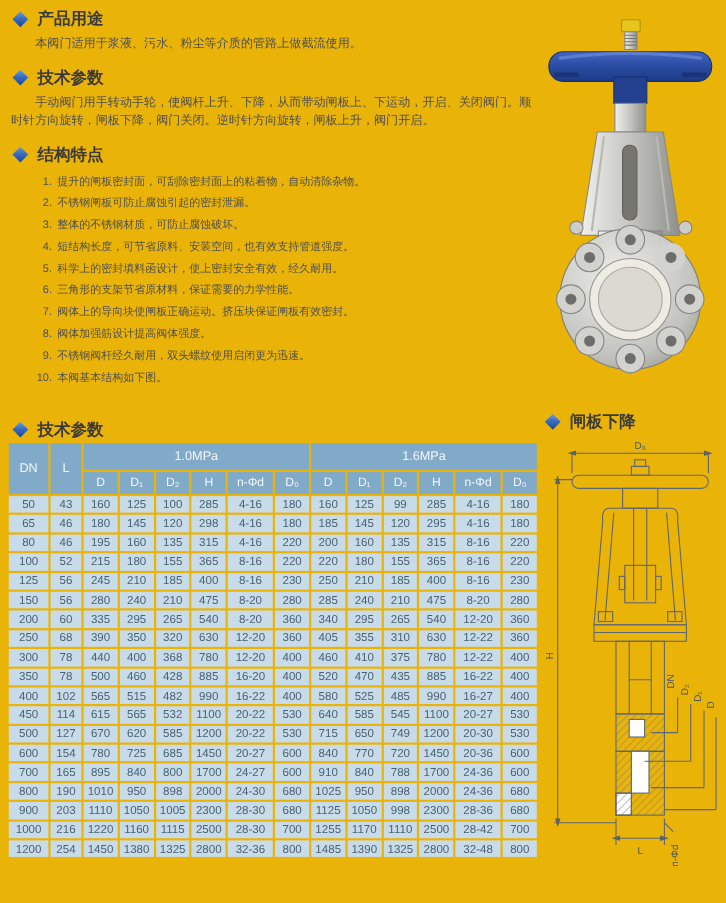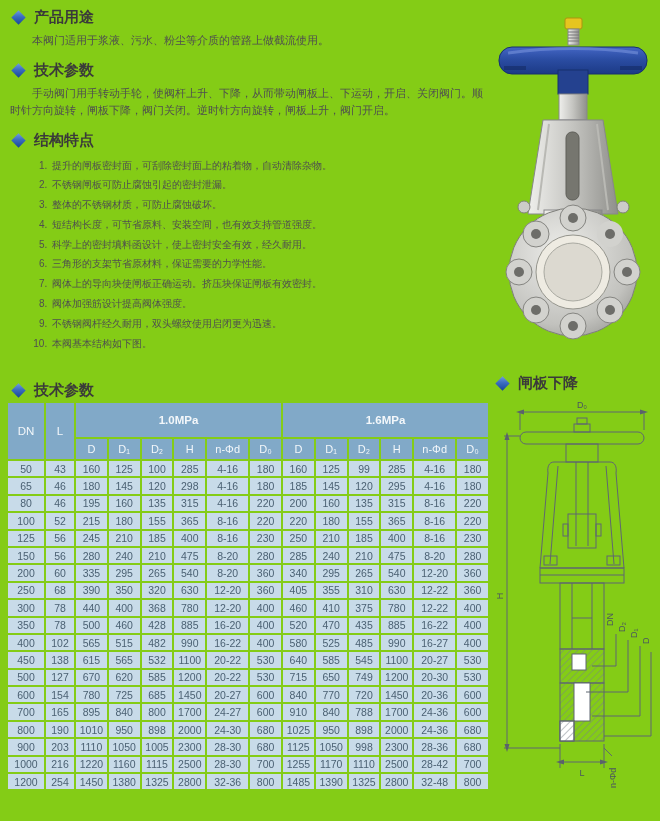--- a/index.html
+++ b/index.html
@@ -1,35 +1,35 @@
 <!DOCTYPE html>
 <html><head>
 <meta charset="utf-8">
 <style>
   html,body{margin:0;padding:0;background:#ffffff;}
-  .page{position:relative;width:660px;height:821px;background:#84cc16;overflow:hidden;
+  .page{position:relative;width:660px;height:821px;background:#eab308;overflow:hidden;
         font-family:"Liberation Sans","DejaVu Sans",sans-serif;color:#4c4c4c;}
   
   .heading{display:flex;align-items:center;font-size:15px;font-weight:bold;color:#3a3a3a;}
   .diamond{width:13px;height:13px;margin:0 9px 0 2px;flex:0 0 auto;
            background:linear-gradient(135deg,#6f9bdf 0%,#3a6cc0 45%,#17469a 100%);
            transform:rotate(45deg) scale(.78);}
   
   .content{position:absolute;left:10px;top:8px;width:474px;}
   .para{margin:5px 0 10px 0;font-size:11px;line-height:17.5px;color:#4f4f4f;text-indent:2em;}
   .h-gap{margin-top:11px;}
   ol.features{margin:6px 0 0 0;padding-left:40px;font-size:10px;line-height:19.8px;color:#4f4f4f;}
   ol.features li{padding-left:2px;}
   
   .tech-heading{position:absolute;left:10px;top:381px;}
   .outline-heading{position:absolute;left:494px;top:374px;}
   table.tech{position:absolute;left:6px;top:401px;width:484px;border-collapse:separate;border-spacing:2px;
              table-layout:fixed;font-size:10.5px;}
   table.tech th{background:#81a9c8;color:#f3f7fa;font-weight:normal;text-align:center;padding:0;}
-  table.tech th.group{height:34px;font-size:11.5px;font-weight:bold;}
+  table.tech th.group{height:24px;font-size:11.5px;}
   table.tech th.corner{font-size:11.5px;}
   table.tech th.sub{height:20px;font-size:11px;}
   table.tech td{background:#c8dbe9;color:#4b6173;text-align:center;height:15.4px;padding:0;}
   
   .photo{position:absolute;left:486px;top:6px;}
   .drawing{position:absolute;left:492px;top:396px;}
   .dim-label{font-size:9px;fill:#4a5560;font-family:"Liberation Sans","DejaVu Sans",sans-serif;}
 </style>
 </head>
 <body>
@@ -283,21 +283,21 @@
           <td>400</td>
           <td>580</td>
           <td>525</td>
           <td>485</td>
           <td>990</td>
           <td>16-27</td>
           <td>400</td>
         </tr>
         <tr>
           <td>450</td>
-          <td>138</td>
+          <td>114</td>
           <td>615</td>
           <td>565</td>
           <td>532</td>
           <td>1100</td>
           <td>20-22</td>
           <td>530</td>
           <td>640</td>
           <td>585</td>
           <td>545</td>
           <td>1100</td>

